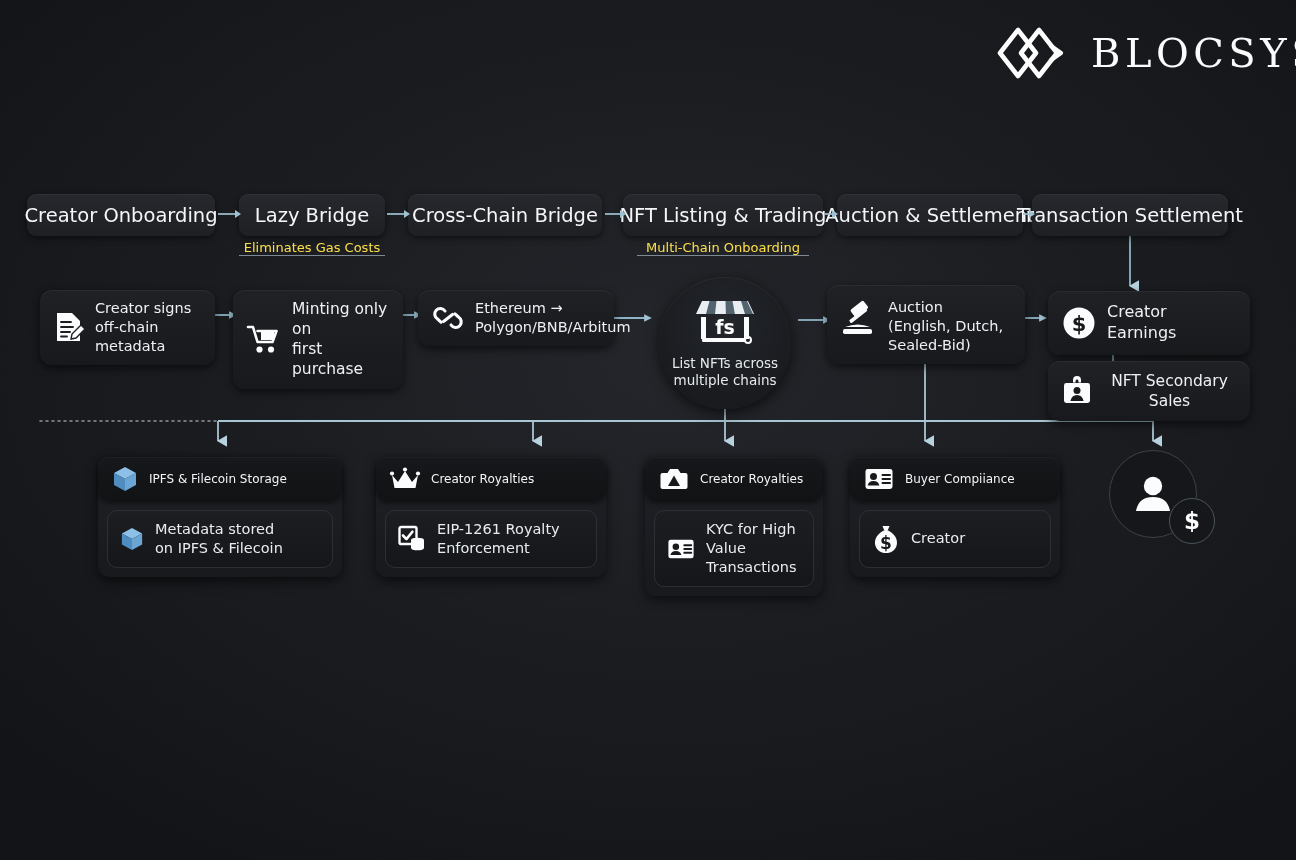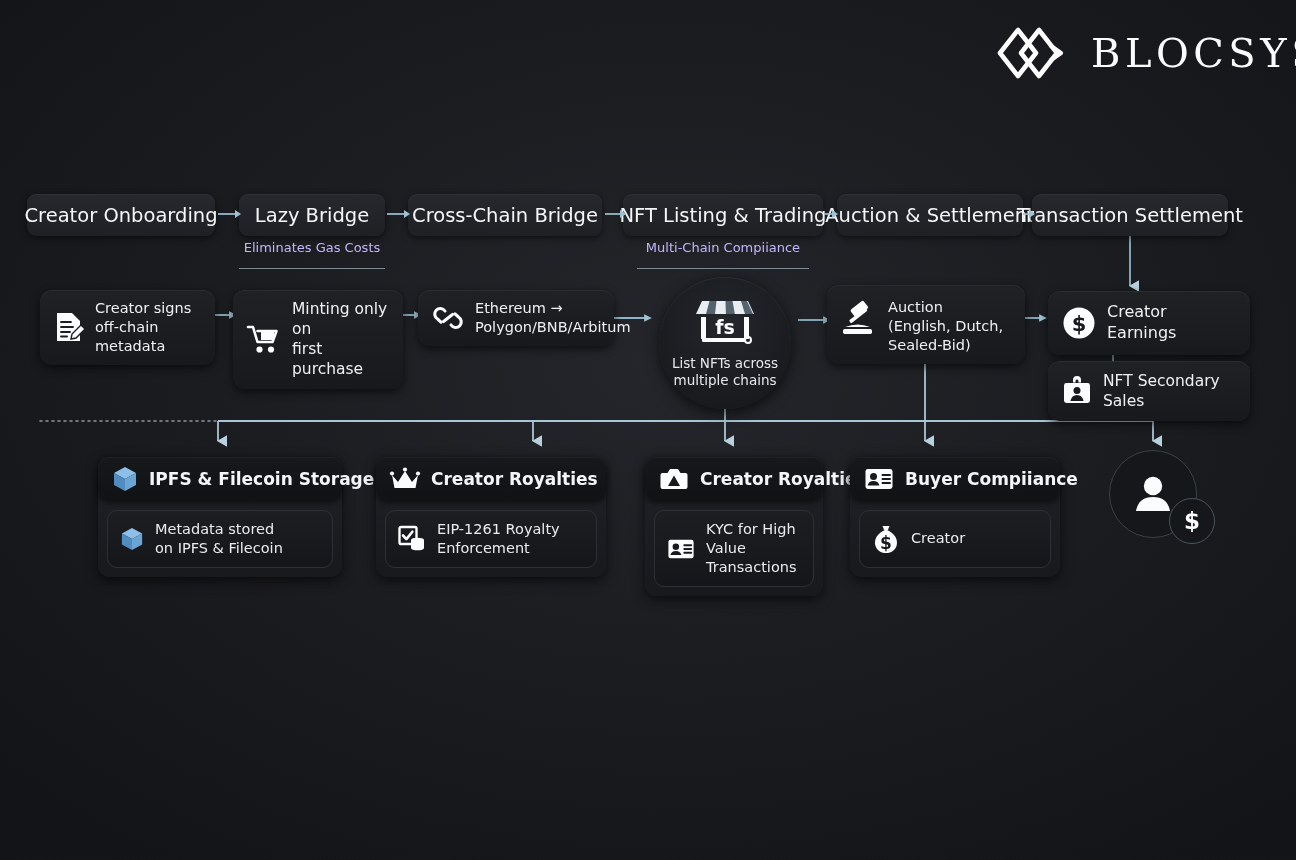--- a/index.html
+++ b/index.html
@@ -58,23 +58,23 @@
     border-radius: 9px;
     background: linear-gradient(180deg, #26282d 0%, #1e2024 100%);
     box-shadow: 0 2px 6px rgba(0,0,0,.55), inset 0 1px 0 rgba(255,255,255,.045);
     font-size: 19.5px;
     color: #f4f6f8;
     white-space: nowrap;
   }
 
   .stage-sub {
     font-size: 13px;
-    color: #c4b5fd;
+    color: #fde047;
     text-align: center;
-    padding-bottom: 13px;
+    padding-bottom: 0;
     border-bottom: 1.4px solid #7d8a93;
     white-space: nowrap;
   }
 
   
   .tiny-arrow { width: 26px; height: 12px; }
 
   
   .node {
     display: flex; align-items: center; gap: 11px;
@@ -128,21 +128,21 @@
     padding-bottom: 9px;
   }
   .group-head {
     display: flex; align-items: center; gap: 11px;
     height: 44px;
     padding: 0 14px;
     border-radius: 11px;
     background: linear-gradient(180deg, #16181b 0%, #101214 100%);
     box-shadow: 0 2px 5px rgba(0,0,0,.5), inset 0 1px 0 rgba(255,255,255,.035);
   }
-  .group-head .t { font-size: 17px; color: #f3f5f7; white-space: nowrap; font-weight: bold; }
+  .group-head .t { font-size: 12px; color: #f3f5f7; white-space: nowrap; }
 
   .subcard {
     margin: 9px 9px 0 9px;
     display: flex; align-items: center; gap: 11px;
     padding: 9px 12px;
     border-radius: 10px;
     background: linear-gradient(180deg, #1c1e22 0%, #141619 100%);
     border: 1px solid #2c3036;
   }
   .subcard .t {
@@ -225,21 +225,21 @@
   </div>
 
   <div class="stage-head abs" style="left:623px; top:194px; width:200px;">
     <span>NFT Listing &amp; Trading</span>
   </div>
 
   <div class="stage-head abs" style="left:408px; top:194px; width:194px;">
     <span>Cross-Chain Bridge</span>
   </div>
   <div class="stage-sub abs" style="left:637px; top:240px; width:172px;">
-    <span>Multi-Chain Compiiance</span>
+    <span>Multi-Chain Onboarding</span>
   </div>
 
   <div class="stage-head abs" style="left:837px; top:194px; width:186px;">
     <span>Auction &amp; Settlement</span>
   </div>
 
   <div class="stage-head abs" style="left:1032px;top:194px; width:196px;">
     <span>Transaction Settlement</span>
   </div>
 
@@ -326,21 +326,21 @@
   <div class="node abs" style="left:1048px; top:291px; width:202px; padding:11px 14px;">
     <span class="ico">
       <svg width="34" height="34" viewBox="0 0 34 34">
         <circle cx="17" cy="17" r="15.5" fill="#fbfcfd"></circle>
         <text x="17" y="25" text-anchor="middle" fill="#17191c" font-family="DejaVu Sans, sans-serif" font-size="21" font-weight="700">$</text>
       </svg>
     </span>
     <span class="label" style="font-size:16px;">Creator Earnings</span>
   </div>
 
-  <div class="node abs" style="left:1048px; top:361px; width:202px; padding:10px 14px;">
+  <div class="node abs" style="left:1048px; top:361px; width:202px; padding:10px 14px;text-align:center;">
     <span class="ico">
       <svg width="30" height="30" viewBox="0 0 30 30">
         <path d="M11,4 a4,4 0 0 1 8,0 v2.5 h-2.6 V4.4 a1.5,1.5 0 0 0 -2.8,0 v2.1 H11 Z" fill="#fbfcfd"></path>
         <rect x="2" y="7" width="26" height="20" rx="2.4" fill="#fbfcfd"></rect>
         <circle cx="15" cy="14.6" r="3.5" fill="#17191c"></circle>
         <path d="M8.4,25 q1.3,-6 6.6,-6 q5.3,0 6.6,6 z" fill="#17191c"></path>
       </svg>
     </span>
     <span class="label" style="font-size:15.5px;">NFT Secondary Sales</span>
   </div>

